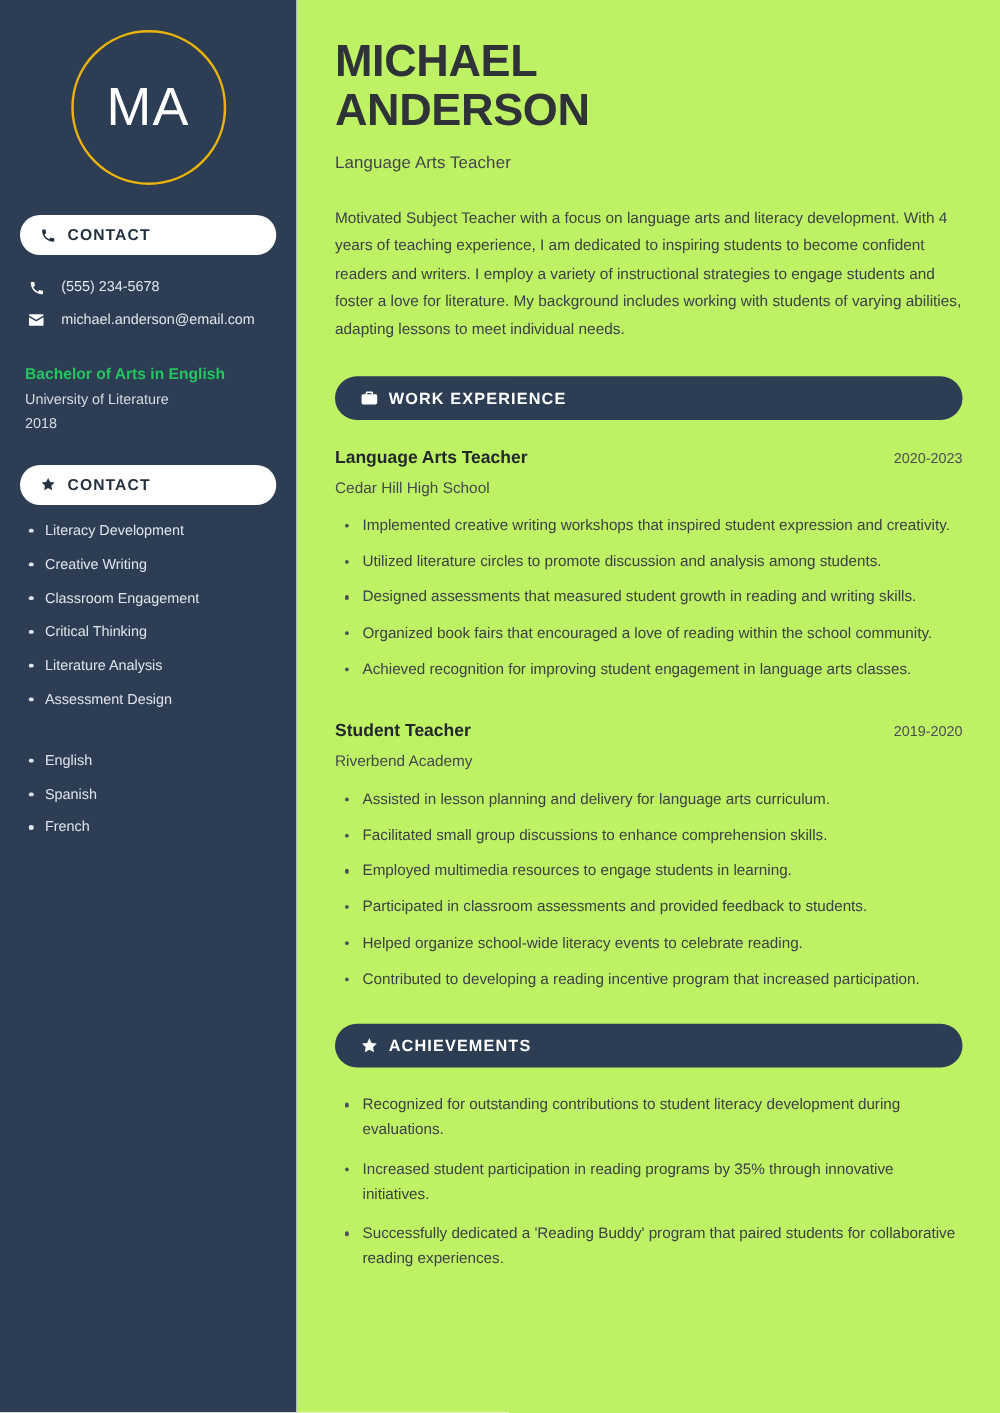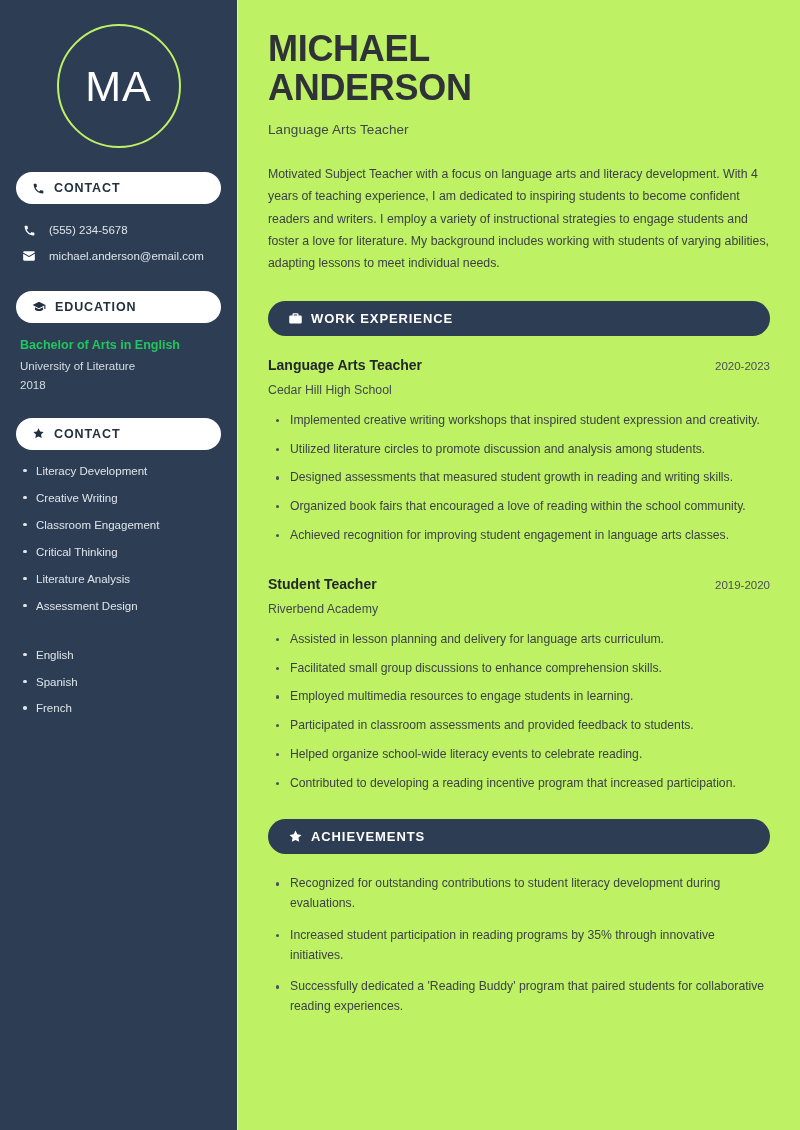--- a/index.html
+++ b/index.html
@@ -34,21 +34,21 @@
   .avatar-wrap {
     display: flex;
     justify-content: center;
     padding-top: 24px;
     padding-bottom: 24px;
   }
   .avatar {
     width: 124px;
     height: 124px;
     border-radius: 50%;
-    border: 2px solid #bef264;
+    border: 2px solid #eab308;
     display: flex;
     align-items: center;
     justify-content: center;
     font-size: 43px;
     font-weight: 400;
     letter-spacing: 1px;
     color: #ffffff;
     font-family: "Liberation Sans", sans-serif;
   }
 
@@ -255,29 +255,20 @@
       <div class="contact-row">
         <span class="ico">
           <svg width="14" height="14" viewBox="0 0 24 24" fill="#ffffff">
             <path d="M2 5.5C2 4.7 2.7 4 3.5 4h17c.8 0 1.5.7 1.5 1.5v.3l-10 6-10-6v-.3zM2 8.1l9.5 5.7c.3.2.7.2 1 0L22 8.1v10.4c0 .8-.7 1.5-1.5 1.5h-17c-.8 0-1.5-.7-1.5-1.5V8.1z"></path>
           </svg>
         </span>
         <span>michael.anderson@email.com</span>
       </div>
     </div>
 
-    <div class="pill">
-      <span class="ico">
-        <svg width="14" height="14" viewBox="0 0 24 24" fill="#22303f">
-          <path d="M12 3 1 8.5l11 5.5 9-4.5v6h2V8.5L12 3z"></path>
-          <path d="M5 12.4v3.4c0 1.8 3.1 3.2 7 3.2s7-1.4 7-3.2v-3.4l-7 3.5-7-3.5z"></path>
-        </svg>
-      </span>
-      <span>EDUCATION</span>
-    </div>
 
     <div class="edu-block">
       <div class="edu-degree">Bachelor of Arts in English</div>
       <div class="edu-school">University of Literature</div>
       <div class="edu-year">2018</div>
     </div>
 
     <div class="pill">
       <span class="ico">
         <svg width="13" height="13" viewBox="0 0 24 24" fill="#22303f">

